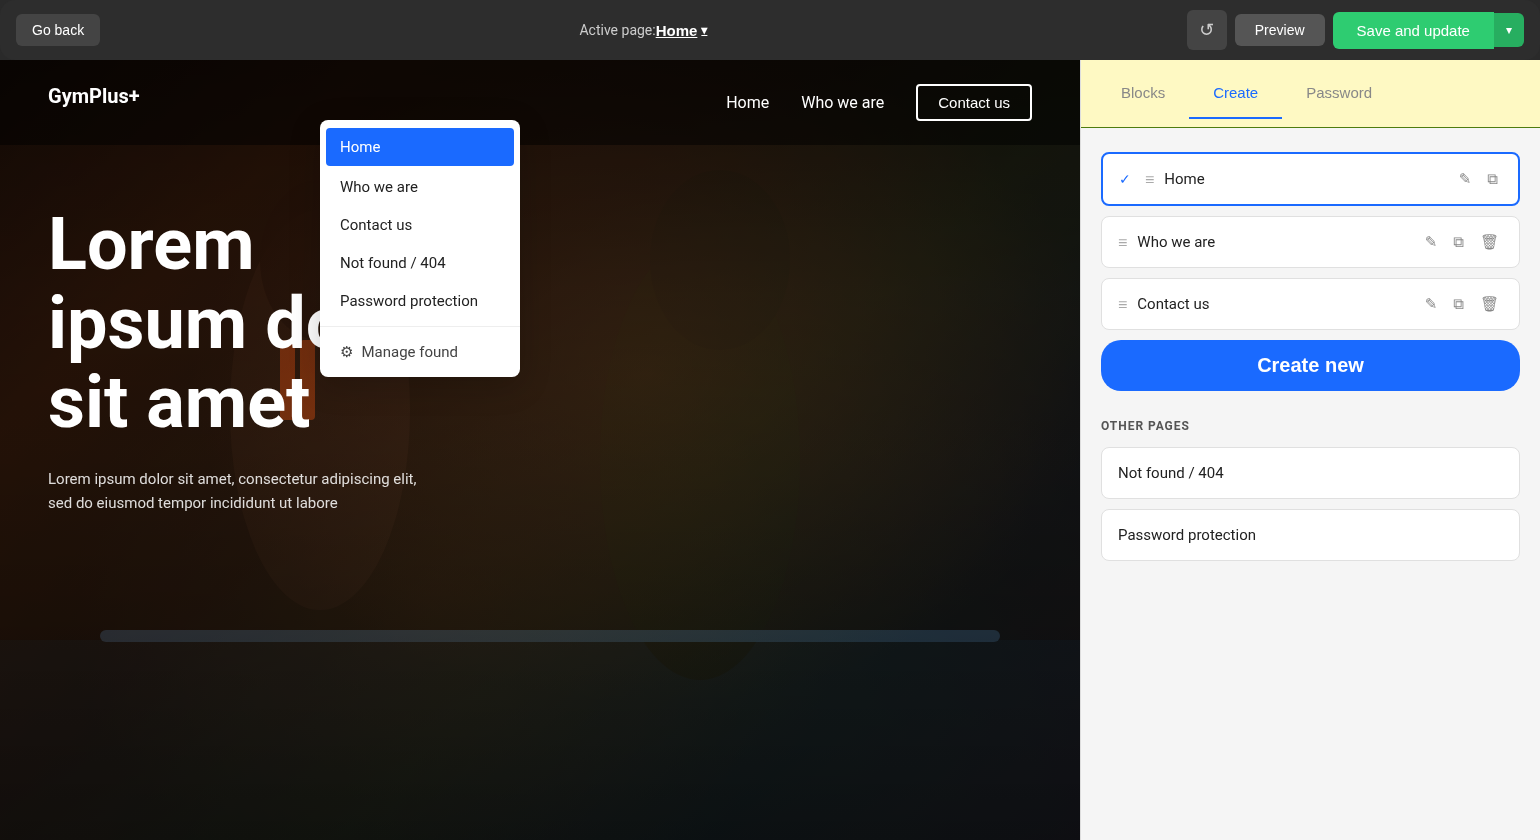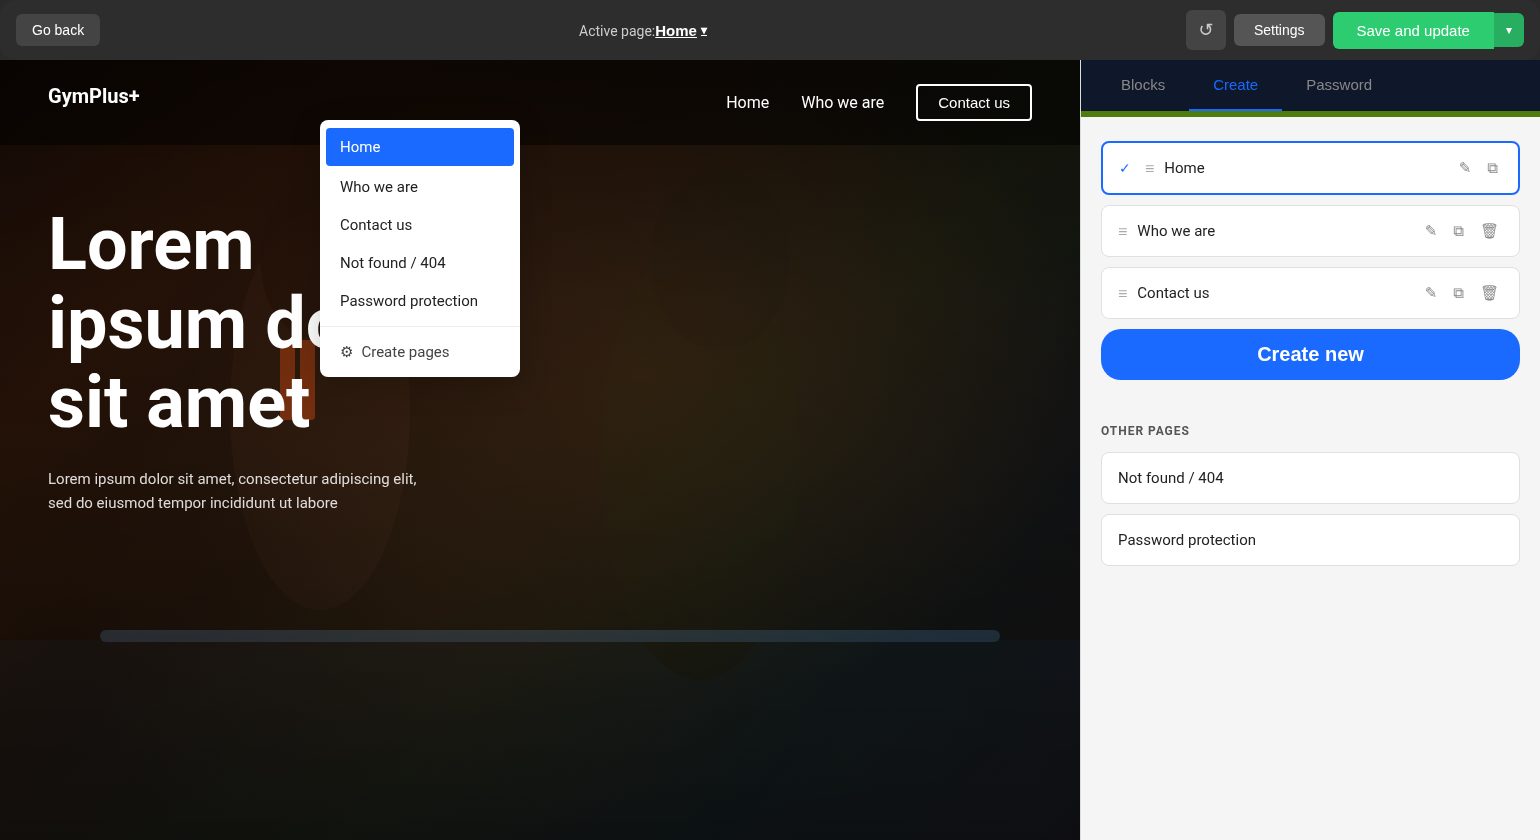--- a/index.html
+++ b/index.html
@@ -11,21 +11,21 @@
       background: #2d2d2d;
       display: flex;
       align-items: center;
       justify-content: space-between;
       padding: 0 16px;
       position: relative;
       z-index: 100;
       border-radius: 15px;
     }
     .topbar-left { display: flex; align-items: center; }
-    .topbar-center { display: flex; align-items: flex-end; }
+    .topbar-center { display: flex; align-items: center; }
     .topbar-right { display: flex; align-items: center; gap: 8px; }
 
     .go-back-btn {
       background: #444;
       color: #fff;
       border: none;
       padding: 8px 16px;
       border-radius: 6px;
       cursor: pointer;
       font-size: 14px;
@@ -218,23 +218,23 @@
       width: 460px;
       background: #f5f5f5;
       border-left: 1px solid #ddd;
       display: flex;
       flex-direction: column;
     }
 
     
     .panel-tabs {
       display: flex;
-      background: #0f172a;
-      border-bottom: 6px solid #4d7c0f;
-      padding: 0 16px;
+      background: #fef9c3;
+      border-bottom: 1px solid #4d7c0f;
+      padding: 8px 16px;
     }
     .panel-tab {
       padding: 16px 24px;
       font-size: 15px;
       cursor: pointer;
       color: #888;
       border-bottom: 2px solid transparent;
       background: none;
       border-top: none;
       border-left: none;
@@ -313,21 +313,21 @@
       border: none;
       border-radius: 20px;
       width: 100%;
       padding: 14px;
       font-size: 20px;
       font-weight: 600;
       cursor: pointer;
       margin-bottom: 24px;
     }
 
-    .other-pages-section { margin-top: 20px; }
+    .other-pages-section { margin-top: 4px; }
 
     .other-page-item {
       background: #fff;
       border: 1.5px solid #e0e0e0;
       border-radius: 8px;
       padding: 16px;
       margin-bottom: 10px;
       font-size: 15px;
       color: #222;
       cursor: pointer;
@@ -344,21 +344,21 @@
     <span class="active-page-label">Active page:</span>
     <button class="active-page-dropdown">
       <span>Home</span>
       <span class="dropdown-arrow">▾</span>
     </button>
   </div>
   <div class="topbar-right">
     <button class="history-btn">
       <span>↺</span>
     </button>
-    <button class="preview-btn">Settings</button>
+    <button class="preview-btn">Preview</button>
     <div class="save-update-group">
       <button class="save-update-btn">Save and update</button>
       <button class="save-update-arrow">▾</button>
     </div>
   </div>
 </div>
 
 <div class="main-layout">
 
   <div class="preview-area">
@@ -408,21 +408,21 @@
 
       <div class="page-dropdown-menu">
         <div class="dropdown-item active">Home</div>
         <div class="dropdown-item">Who we are</div>
         <div class="dropdown-item">Contact us</div>
         <div class="dropdown-item">Not found / 404</div>
         <div class="dropdown-item">Password protection</div>
         <div class="dropdown-divider"></div>
         <div class="dropdown-manage">
           <span>⚙</span>
-          <span>Create pages</span>
+          <span>Manage found</span>
         </div>
       </div>
     </div>
   </div>
 
   <div class="right-panel">
 
     <div class="panel-tabs">
       <button class="panel-tab">Blocks</button>
       <button class="panel-tab active">Create</button>

